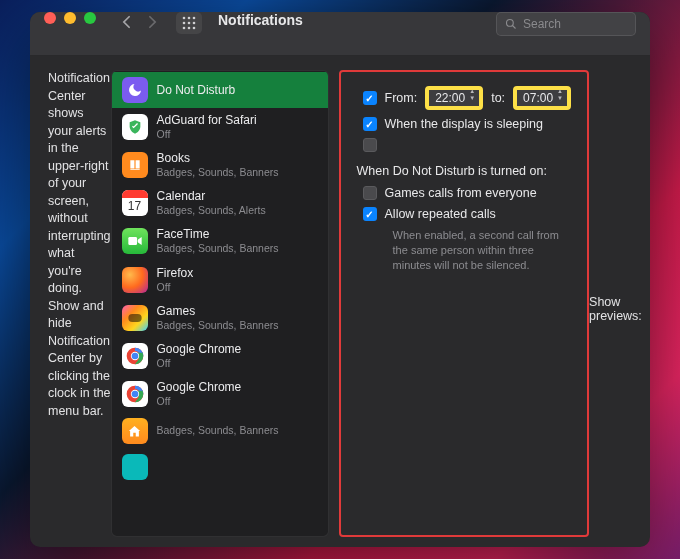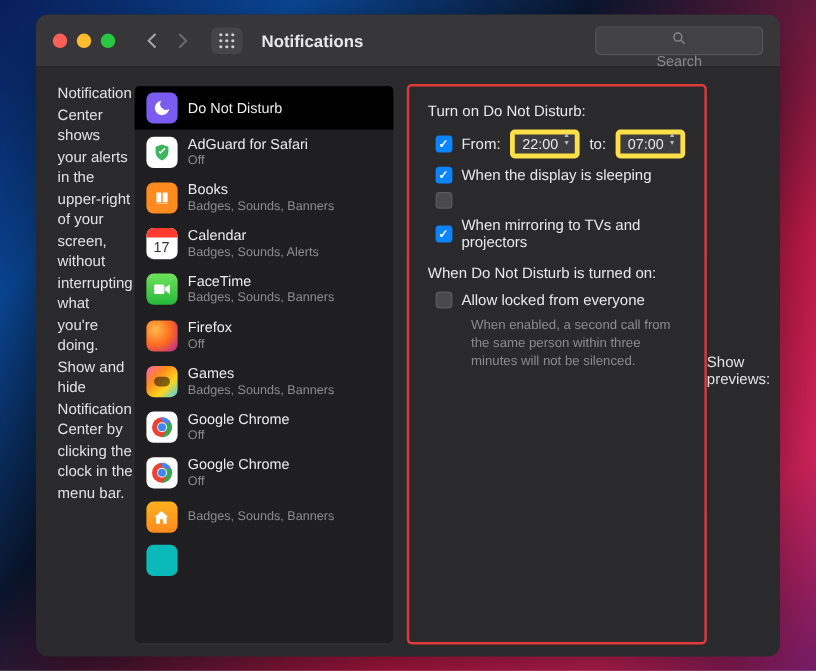--- a/index.html
+++ b/index.html
@@ -25,21 +25,20 @@
       background: #2a2a2c;
       border-radius: 10px;
       box-shadow: 0 20px 60px rgba(0,0,0,0.5);
       display: flex;
       flex-direction: column;
       overflow: hidden;
     }
     .titlebar {
       height: 44px;
       display: flex;
-      align-items: center;
       padding: 0 14px;
       gap: 6px;
       border-bottom: 1px solid rgba(0,0,0,0.25);
       background: #37373a;
     }
     .traffic {
       display: flex;
       gap: 8px;
     }
     .dot {
@@ -87,21 +86,20 @@
       align-items: center;
       background: rgba(255,255,255,0.06);
       border: 1px solid rgba(255,255,255,0.1);
       border-radius: 5px;
       padding: 3px 8px;
       width: 140px;
       height: 24px;
       color: #8a8a8d;
       font-size: 12px;
       gap: 6px;
-      flex-direction: column;
     }
     .search-box svg { width: 12px; height: 12px; flex-shrink: 0; }
     .content {
       flex: 1;
       padding: 14px 18px 10px 18px;
       display: flex;
       color: #e8e8ea;
       overflow: hidden;
     }
     .description {
@@ -126,21 +124,21 @@
     }
     .app-item {
       display: flex;
       align-items: center;
       gap: 9px;
       padding: 5px 10px;
       font-size: 12px;
       color: #e8e8ea;
     }
     .app-item.selected {
-      background: #000000;
+      background: #15803d;
     }
     .app-icon {
       width: 26px;
       height: 26px;
       border-radius: 6px;
       flex-shrink: 0;
       display: flex;
       align-items: center;
       justify-content: center;
       font-size: 14px;
@@ -439,21 +437,20 @@
         <div class="app-item" style="opacity:0.95">
           <div class="app-icon" style="background:#0ac2c2">
             
           </div>
 
         </div>
 
       </div>
 
       <div class="settings-panel">
-        <div class="section-heading">Turn on Do Not Disturb:</div>
 
         <div class="opt-row">
           <div class="checkbox checked"></div>
           <span>From:</span>
           <div class="time-field">
             <span>22:00</span>
             <div class="stepper">
                 <span>▲</span>
                 <span>▼</span>
               </div>
@@ -470,32 +467,32 @@
 
         <div class="opt-row">
           <div class="checkbox checked"></div>
           <span>When the display is sleeping</span>
         </div>
 
         <div class="opt-row">
           <div class="checkbox unchecked"></div>
         </div>
 
+
+        <div class="section-heading sec2">When Do Not Disturb is turned on:</div>
+
+        <div class="opt-row">
+          <div class="checkbox unchecked"></div>
+          <span>Games calls from everyone</span>
+        </div>
+
         <div class="opt-row">
           <div class="checkbox checked"></div>
-          <span>When mirroring to TVs and projectors</span>
-        </div>
-
-        <div class="section-heading sec2">When Do Not Disturb is turned on:</div>
-
-        <div class="opt-row">
-          <div class="checkbox unchecked"></div>
-          <span>Allow locked from everyone</span>
-        </div>
-
+          <span>Allow repeated calls</span>
+        </div>
 
         <div class="note">When enabled, a second call from the same person within three minutes will not be silenced.</div>
       </div>
     </div>
 
     <div class="footer-row">
       <span>Show previews:</span>
       <div class="dropdown">
         <span>when unlocked</span>
         <div class="arrows">

